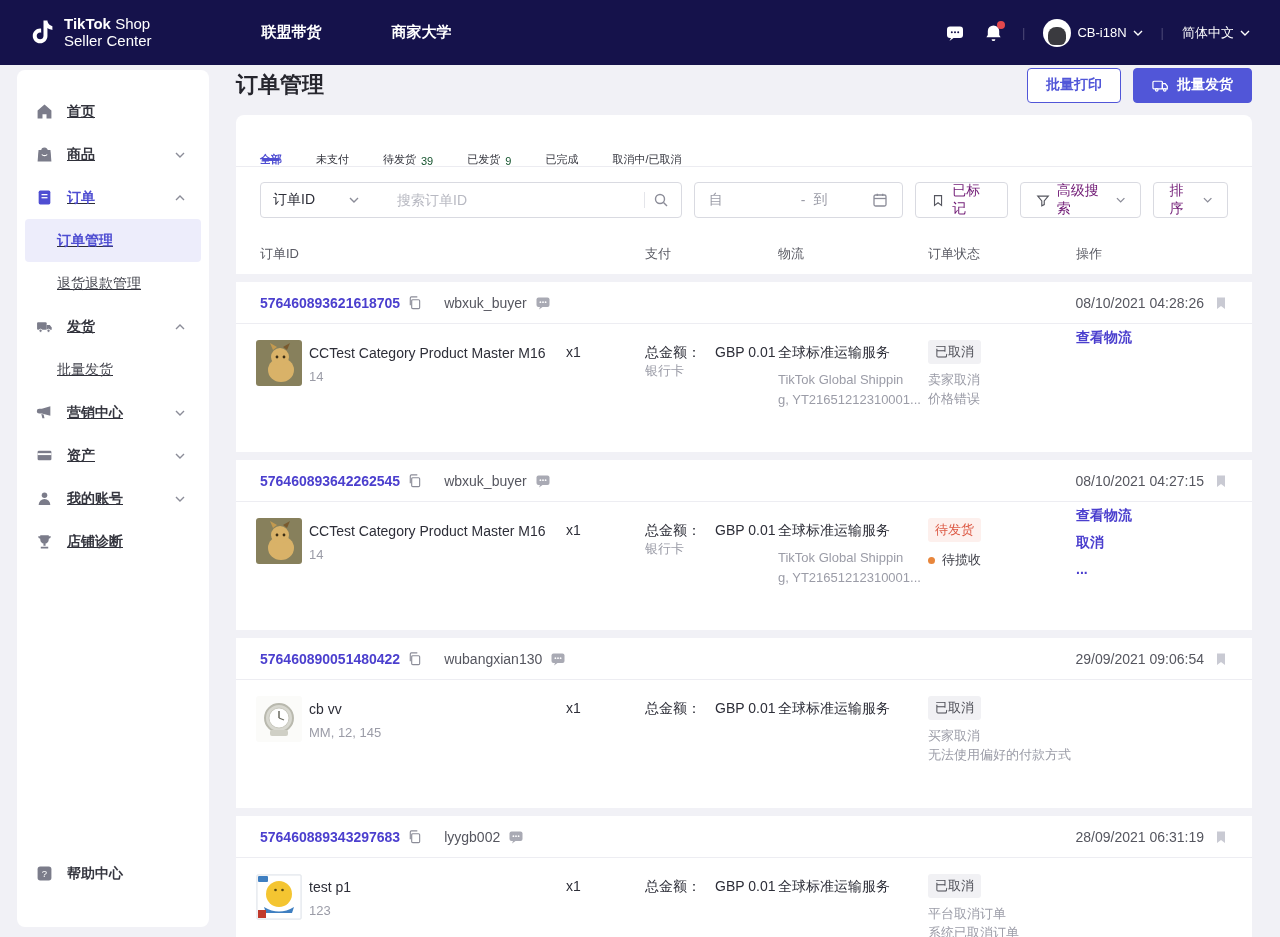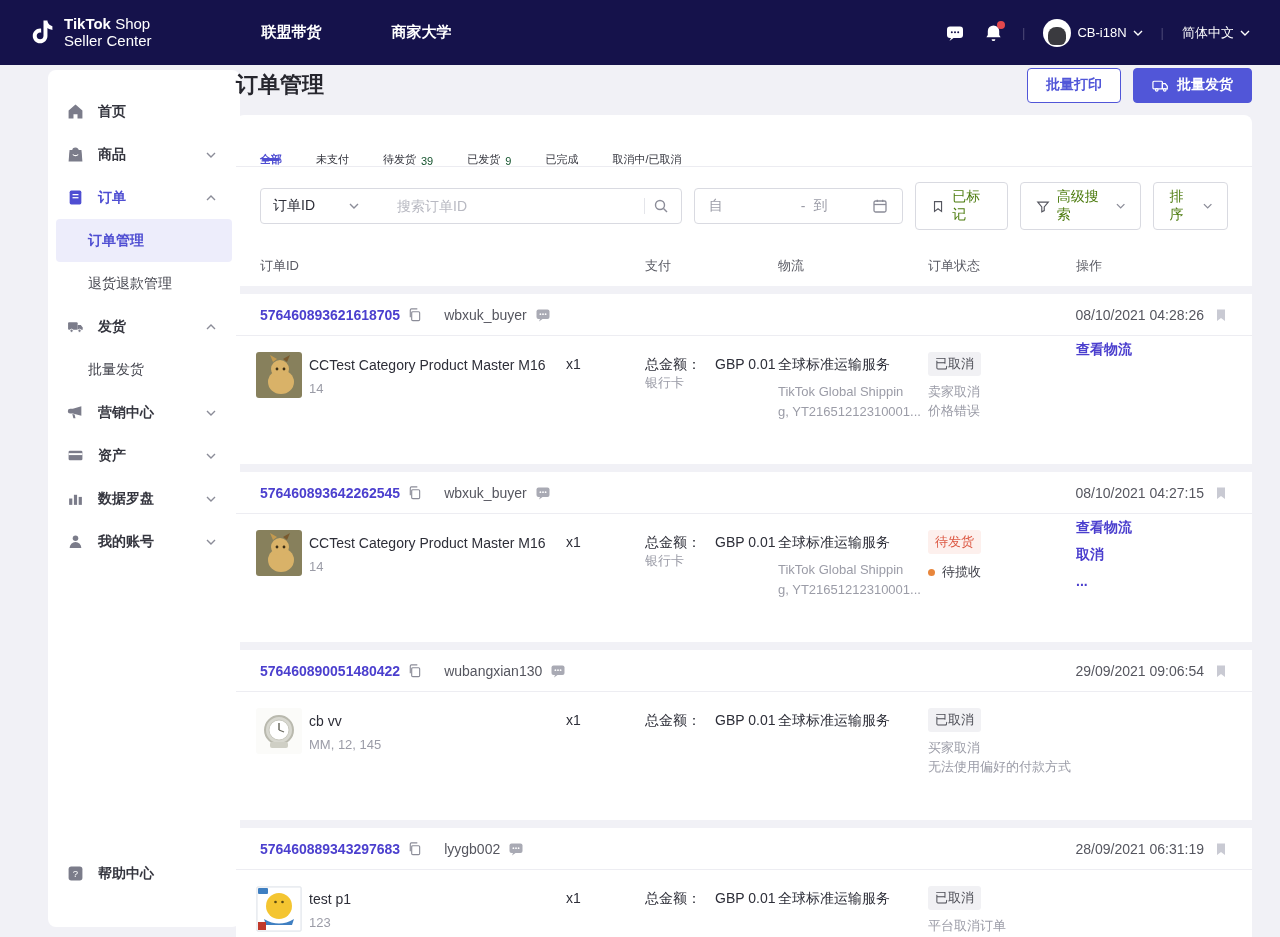--- a/index.html
+++ b/index.html
@@ -20,21 +20,21 @@
   .top-nav .itm{ cursor:pointer; }
   .top-right{ margin-left:auto; margin-right:30px; display:flex; align-items:center; gap:16px; }
   .ticon{ width:22px; height:22px; position:relative; display:flex; align-items:center; justify-content:center;}
   .red-dot{ position:absolute; top:-1px; right:-1px; width:8px; height:8px; background:#e5484d; border-radius:50%; }
   .tdivider{ color:#4a4875; font-size:13px; margin:0 2px;}
   .avatar{ width:28px; height:28px; border-radius:50%; background:#fff; position:relative; overflow:hidden; }
   .avatar::after{ content:""; position:absolute; left:5px; top:8px; width:18px; height:18px; border-radius:45% 45% 35% 35%; background:#3a3a3f; }
   .acct{ display:flex; align-items:center; gap:6px; font-size:13px; }
   .chev{ width:10px; height:10px; }
   
-  .sidebar{ position:absolute; left:48px; top:70px; width:192px; height:857px; background:#fff; border-radius:8px; }
+  .sidebar{ position:absolute; left:17px; top:70px; width:192px; height:857px; background:#fff; border-radius:8px;text-decoration:underline; }
   .side-item{ height:43px; display:flex; align-items:center; padding-left:19px; cursor:pointer; color:#35363f; position:relative; }
   .side-item .sicon{ width:17px; height:17px; margin-right:14px; color:#7b7c8a; flex:0 0 auto;}
   .side-item .slabel{ font-size:14px; font-weight:bold; }
   .side-item .schev{ position:absolute; right:24px; color:#8b8c98; width:10px; height:10px;}
   .side-item.active-parent{ color:#4f4ed2; }
   .side-item.active-parent .sicon{ color:#4f4ed2; }
   .side-sub{ height:43px; display:flex; align-items:center; padding-left:40px; font-size:14px; color:#45464f; cursor:pointer; }
   .side-sub.current{ background:#ededfb; color:#4f4ed2; font-weight:bold; margin:0 8px 0 8px; border-radius:4px; padding-left:32px; }
   .side-help{ position:absolute; bottom:32px; left:0; width:100%; }
   
@@ -57,21 +57,21 @@
   .filters{ display:flex; align-items:center; padding:15px 24px 16px; gap:12px; }
   .search-combo{ width:445px; height:36px; border:1px solid #d9dae1; border-radius:4px; display:flex; align-items:center; padding:0 12px; gap:8px;}
   .search-type{ display:flex; align-items:center; gap:34px; cursor:pointer; color:#2d2e38; font-size:14px; width:116px;}
   .search-input{ flex:1; border:none; outline:none; font-size:14px; color:#2d2e38; font-family:inherit;}
   .search-input::placeholder{ color:#b8b9c2; }
   .combo-div{ width:1px; height:16px; background:#e4e5ea; }
   .sicon-grey{ color:#8b8c98; width:16px; height:16px; flex:0 0 auto;}
   .date-box{ width:220px; height:36px; border:1px solid #d9dae1; border-radius:4px; display:flex; align-items:center; padding:0 14px; gap:8px; color:#9b9ca7; font-size:14px;}
   .date-box .dash{ margin-left:70px; }
   .date-box .cal{ margin-left:auto; }
-  .fbtn{ height:48px; border:1px solid #d9dae1; border-radius:4px; background:#fff; display:flex; align-items:center; gap:7px; padding:0 15px; font-size:14px; color:#4d7c0f; cursor:pointer;}
+  .fbtn{ height:36px; border:1px solid #d9dae1; border-radius:4px; background:#fff; display:flex; align-items:center; gap:7px; padding:0 15px; font-size:14px; color:#701a75; cursor:pointer;}
   .fbtn .ficon{ width:15px; height:15px; color:#55565f; }
   .fbtn .fchev{ width:10px; height:10px; color:#8b8c98; }
   .thead{ height:40px; display:flex; align-items:center; position:relative; color:#5a5b64; font-size:13px; }
   .col-id{ position:absolute; left:24px; }
   .col-pay{ position:absolute; left:409px; }
   .col-log{ position:absolute; left:542px; }
   .col-st{ position:absolute; left:692px; }
   .col-op{ position:absolute; left:840px; }
   .gap8{ height:8px; }
   
@@ -220,38 +220,33 @@
         <rect x="1.5" y="3.5" width="13" height="9" rx="1.3" fill="currentColor"></rect>
         <rect x="1.5" y="5.8" width="13" height="1.8" fill="#fff"></rect>
       </svg>
     <span class="slabel">资产</span>
     <svg class="schev" viewBox="0 0 10 10">
         <polyline points="1,3 5,7 9,3" fill="none" stroke="currentColor" stroke-width="1.4"></polyline>
       </svg>
   </div>
   <div class="side-item">
     <svg class="sicon" viewBox="0 0 16 16">
-        <rect x="2" y="8" width="3" height="6" fill="currentColor"></rect>
-        <rect x="6.5" y="4.5" width="3" height="9.5" fill="currentColor"></rect>
-        <rect x="11" y="6.5" width="3" height="7.5" fill="currentColor"></rect>
-      </svg>
-    <span class="slabel">数据罗盘</span>
-    <svg class="schev" viewBox="0 0 10 10">
-        <polyline points="1,3 5,7 9,3" fill="none" stroke="currentColor" stroke-width="1.4"></polyline>
-      </svg>
-  </div>
-  <div class="side-item">
-    <svg class="sicon" viewBox="0 0 16 16">
         <circle cx="8" cy="5" r="2.6" fill="currentColor"></circle>
         <path d="M2.5 14a5.5 5.5 0 0 1 11 0z" fill="currentColor"></path>
       </svg>
     <span class="slabel">我的账号</span>
     <svg class="schev" viewBox="0 0 10 10">
         <polyline points="1,3 5,7 9,3" fill="none" stroke="currentColor" stroke-width="1.4"></polyline>
       </svg>
+  </div>
+  <div class="side-item">
+    <svg class="sicon" viewBox="0 0 16 16">
+        <path fill="currentColor" d="M4 2h8v4a4 4 0 0 1-8 0zM2 3h2v2.5A2.5 2.5 0 0 1 2 3zm12 0h-2v2.5A2.5 2.5 0 0 0 14 3zM7 10h2v2H7zM4.5 13h7v1.5h-7z"></path>
+      </svg>
+    <span class="slabel">店铺诊断</span>
   </div>
   <div class="side-item side-help">
     <svg class="sicon" viewBox="0 0 16 16">
         <rect x="1.5" y="1.5" width="13" height="13" rx="2.5" fill="currentColor"></rect>
         <text x="8" y="11.4" text-anchor="middle" font-size="9" fill="#fff" font-family="Liberation Sans,sans-serif">?</text>
       </svg>
     <span class="slabel">帮助中心</span>
   </div>
 </div>
 

